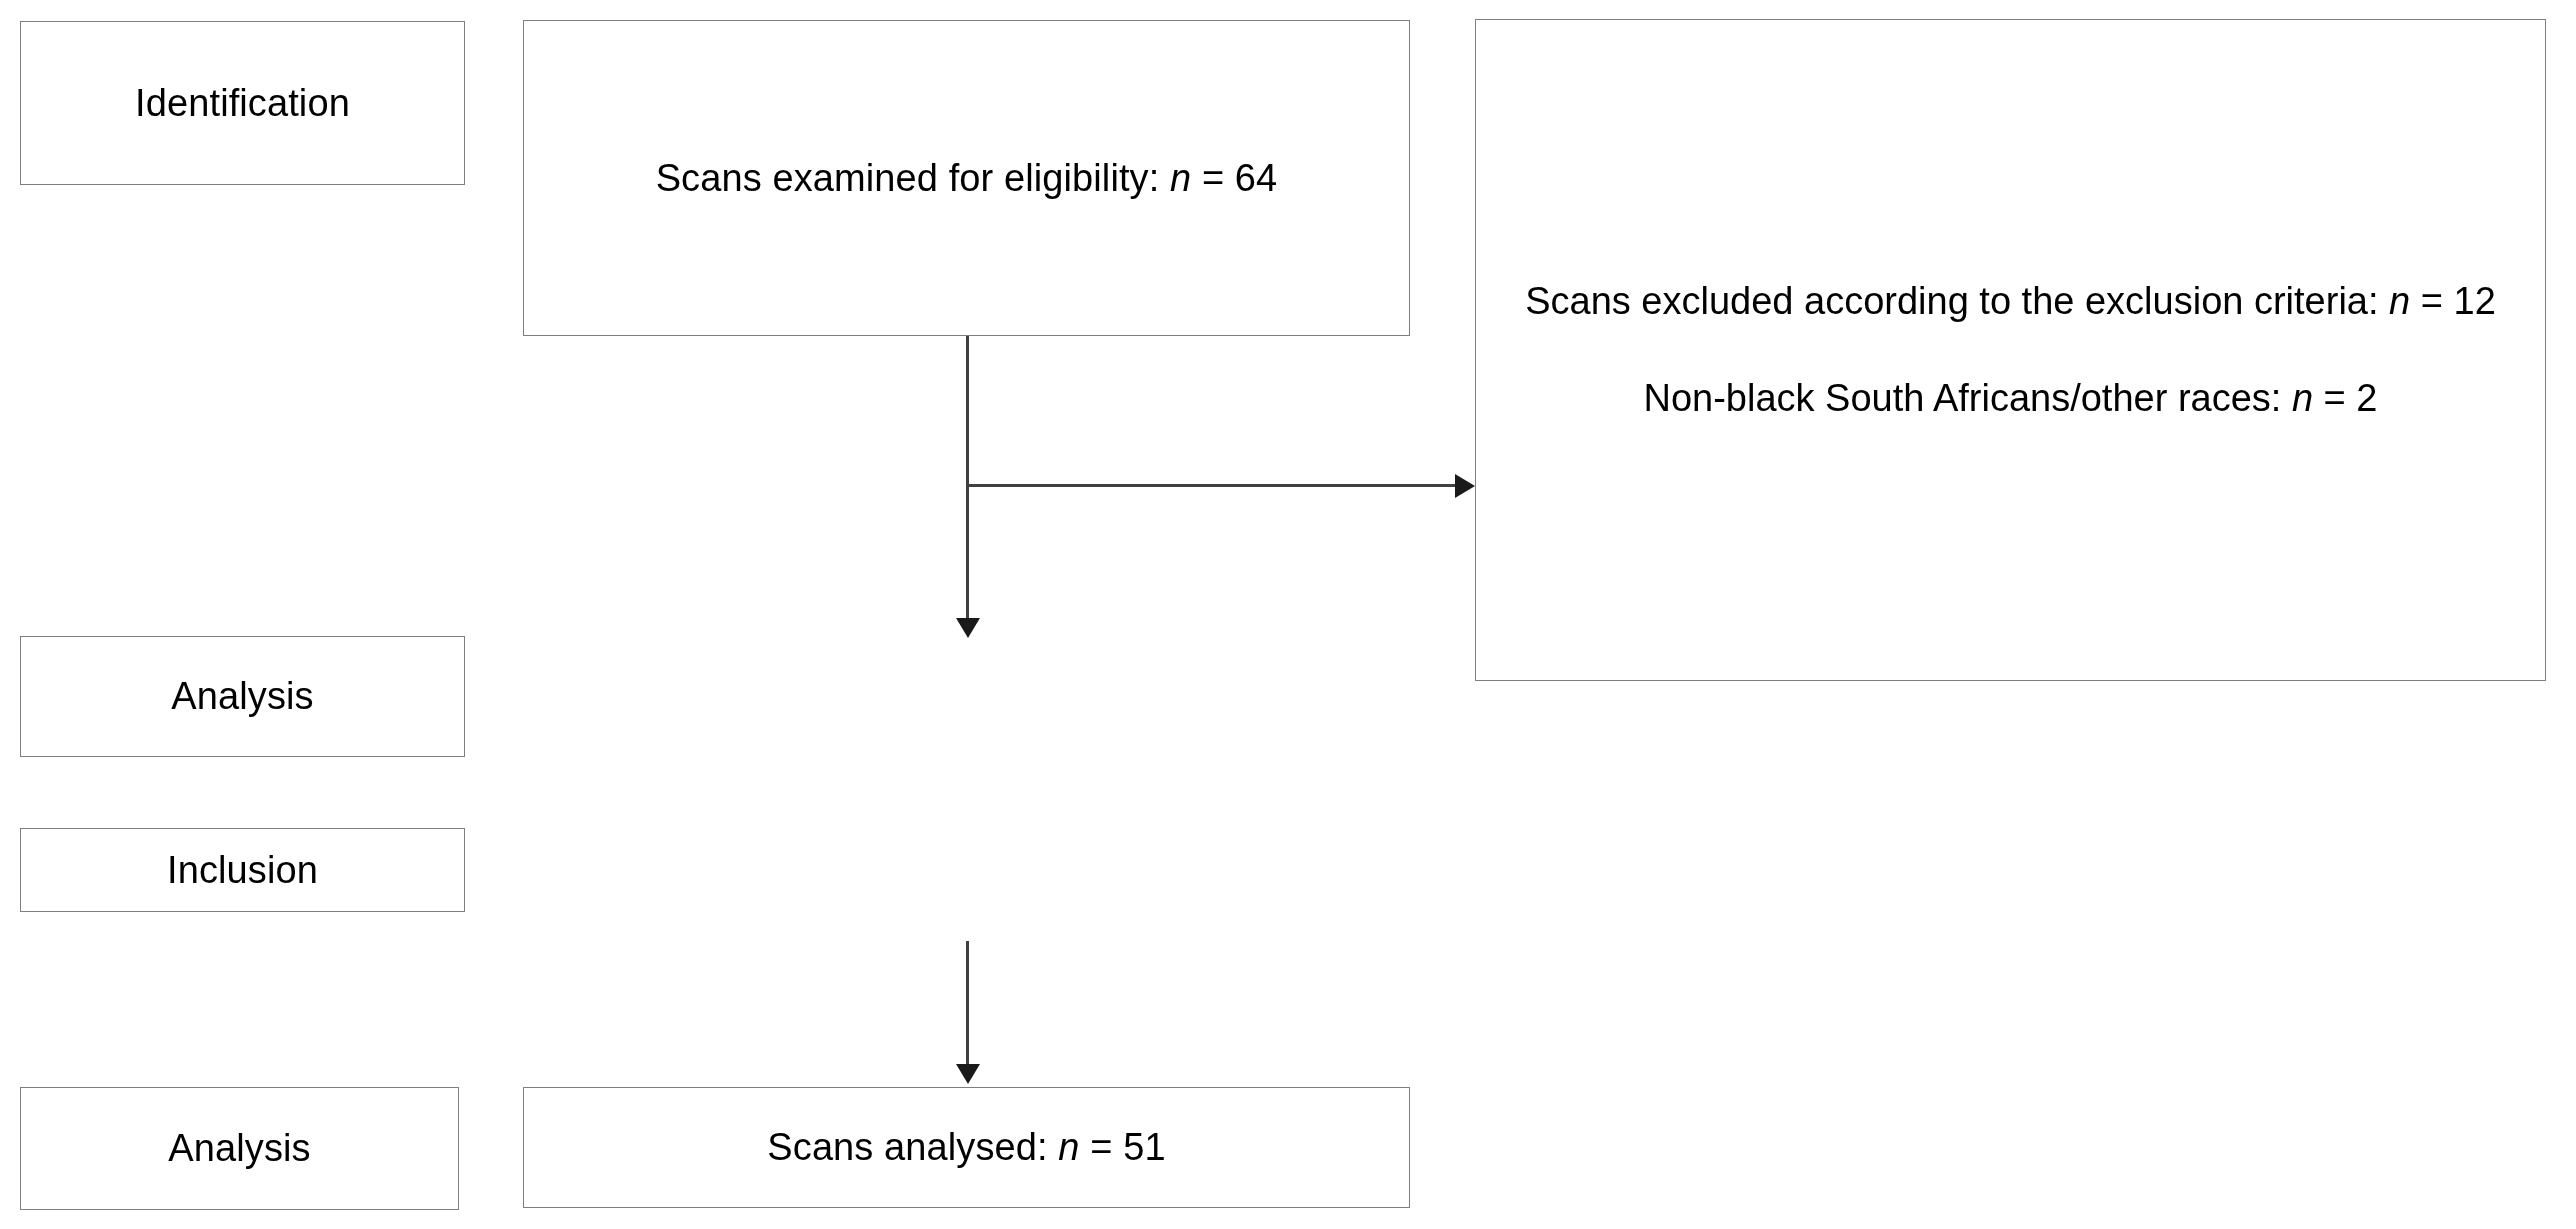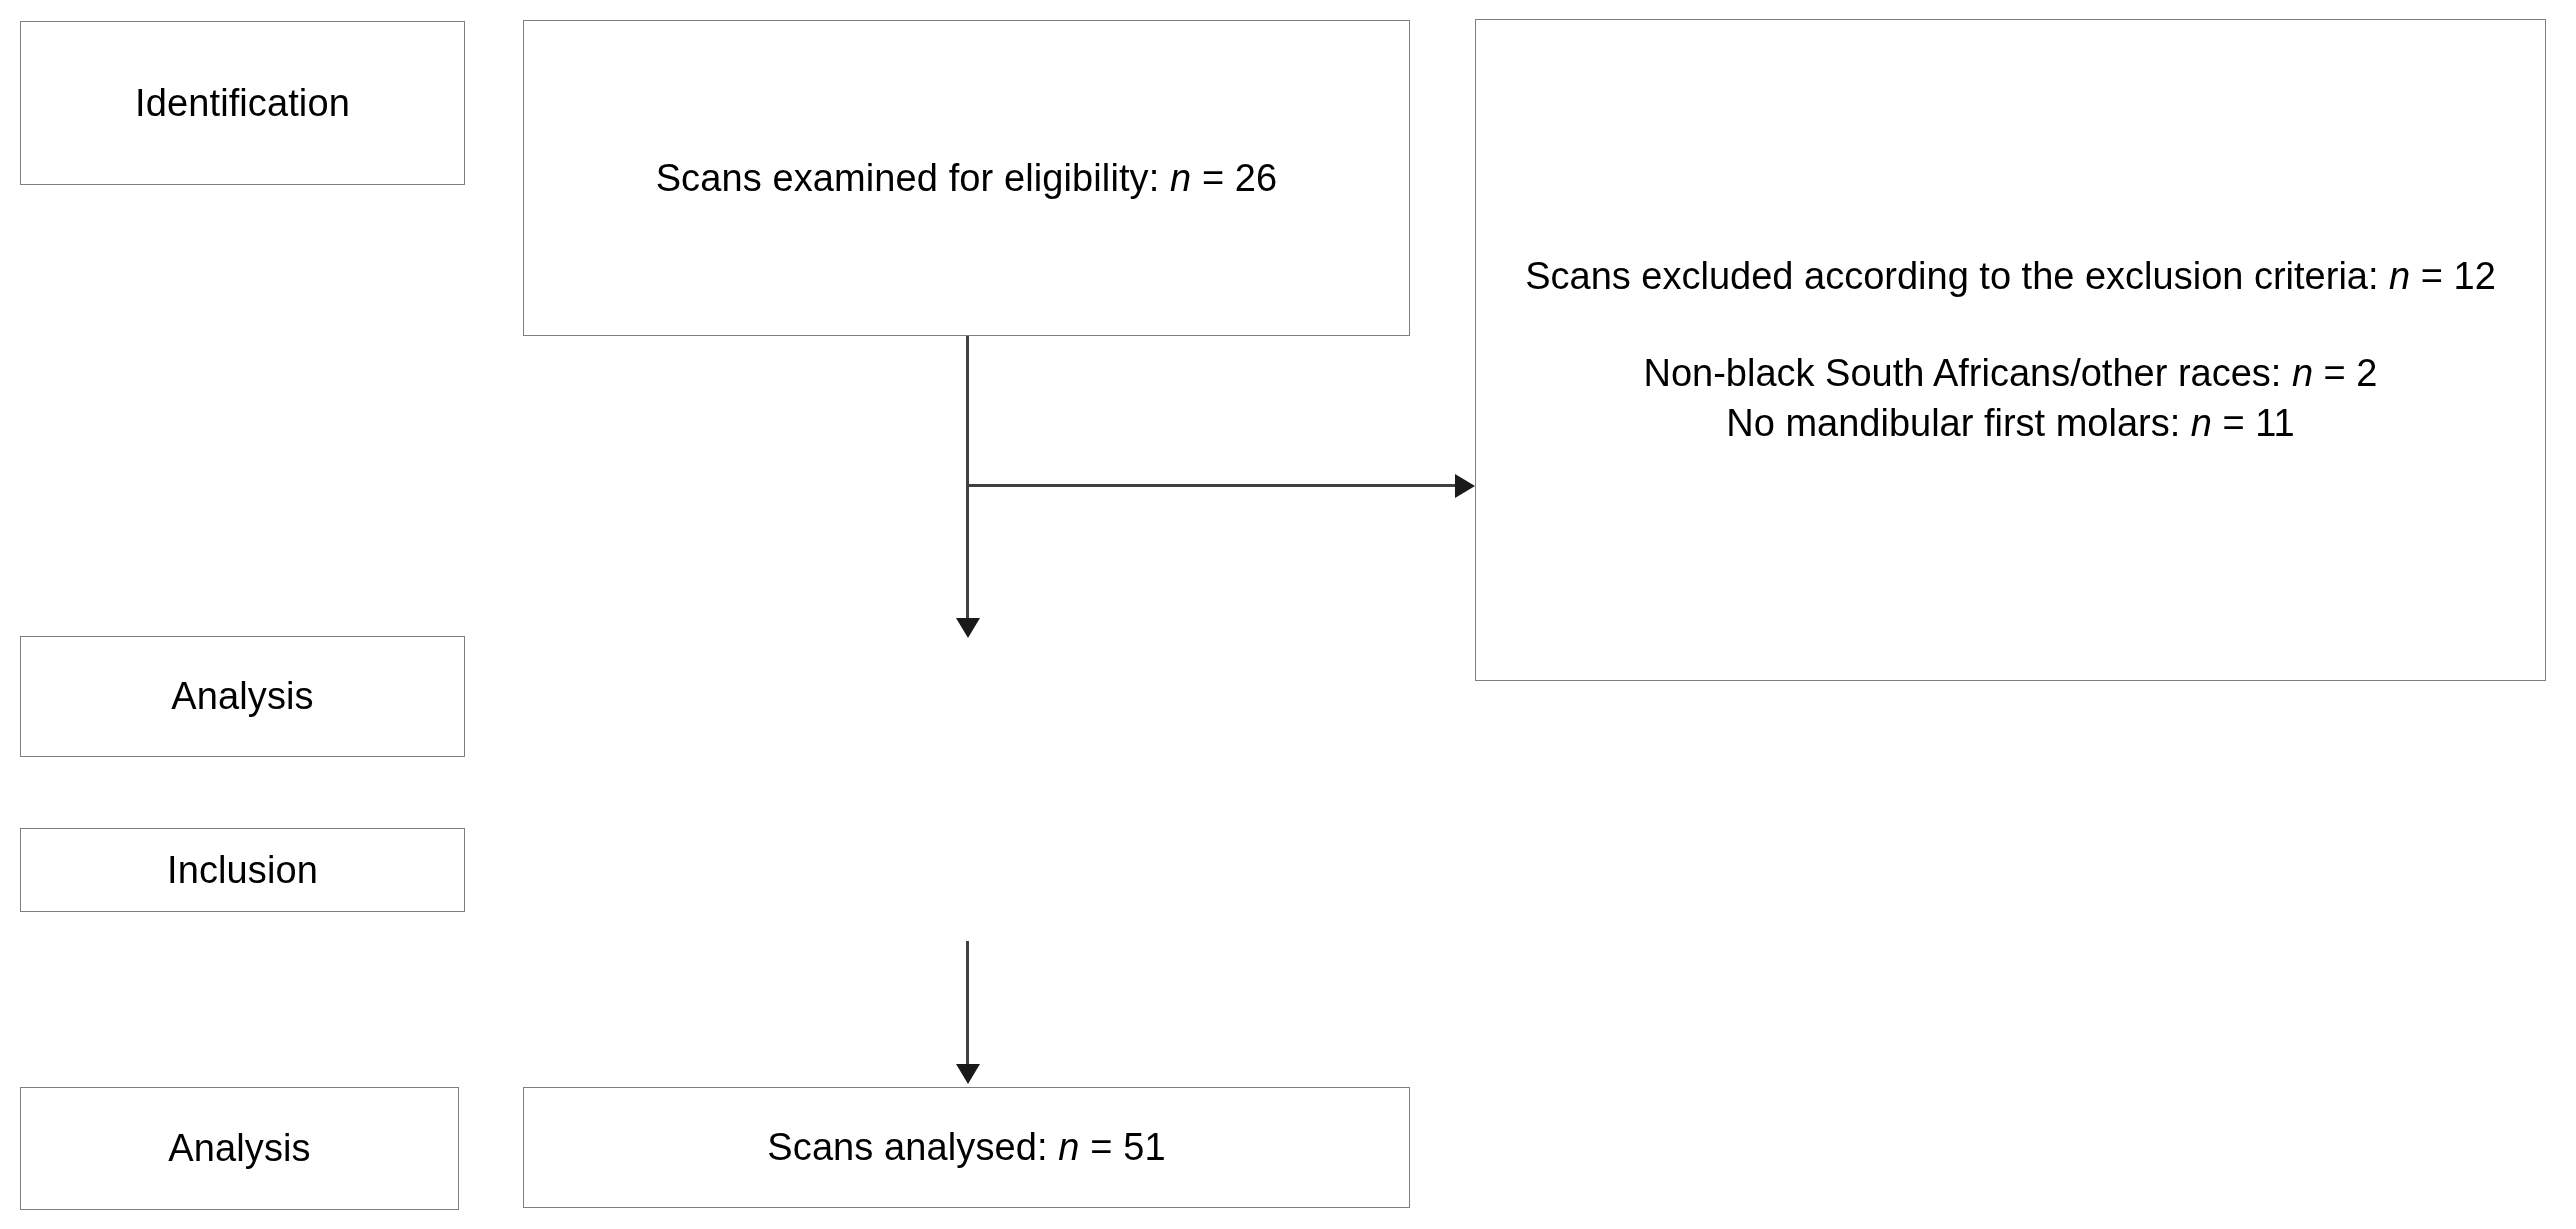--- a/index.html
+++ b/index.html
@@ -120,33 +120,32 @@
 
   <div class="box stage-label" id="stage-inclusion">
     <span class="box-text">Inclusion</span>
   </div>
 
   <div class="box stage-label" id="stage-analysis">
     <span class="box-text">Analysis</span>
   </div>
 
   <div class="box" id="flow-examined">
-    <span class="box-text"><span>Scans examined for eligibility: </span><span class="italic-n">n</span><span> = 26</span></span>
+    <span class="box-text"><span>Scans examined for eligibility: </span><span class="italic-n">n</span><span> = 64</span></span>
   </div>
 
 
   <div class="box" id="flow-analysed">
     <span class="box-text"><span>Scans analysed: </span><span class="italic-n">n</span><span> = 51</span></span>
   </div>
 
   <div class="box" id="flow-excluded">
     <div class="excluded-inner">
       <div class="para"><span>Scans excluded according to the exclusion criteria: </span><span class="italic-n">n</span><span> = 12</span></div>
       <div class="para spacer-top"><span>Non-black South Africans/other races: </span><span class="italic-n">n</span><span> = 2</span></div>
-      <div class="para"><span>No mandibular first molars: </span><span class="italic-n">n</span><span> = 11</span></div>
     </div>
   </div>
 
   <div class="conn conn-v" id="conn-examined-to-included"></div>
   <div class="arrow-down" id="arrow-examined-to-included"></div>
 
   <div class="conn conn-h" id="conn-branch-to-excluded"></div>
   <div class="arrow-right" id="arrow-branch-to-excluded"></div>
 
   <div class="conn conn-v" id="conn-included-to-analysed"></div>

